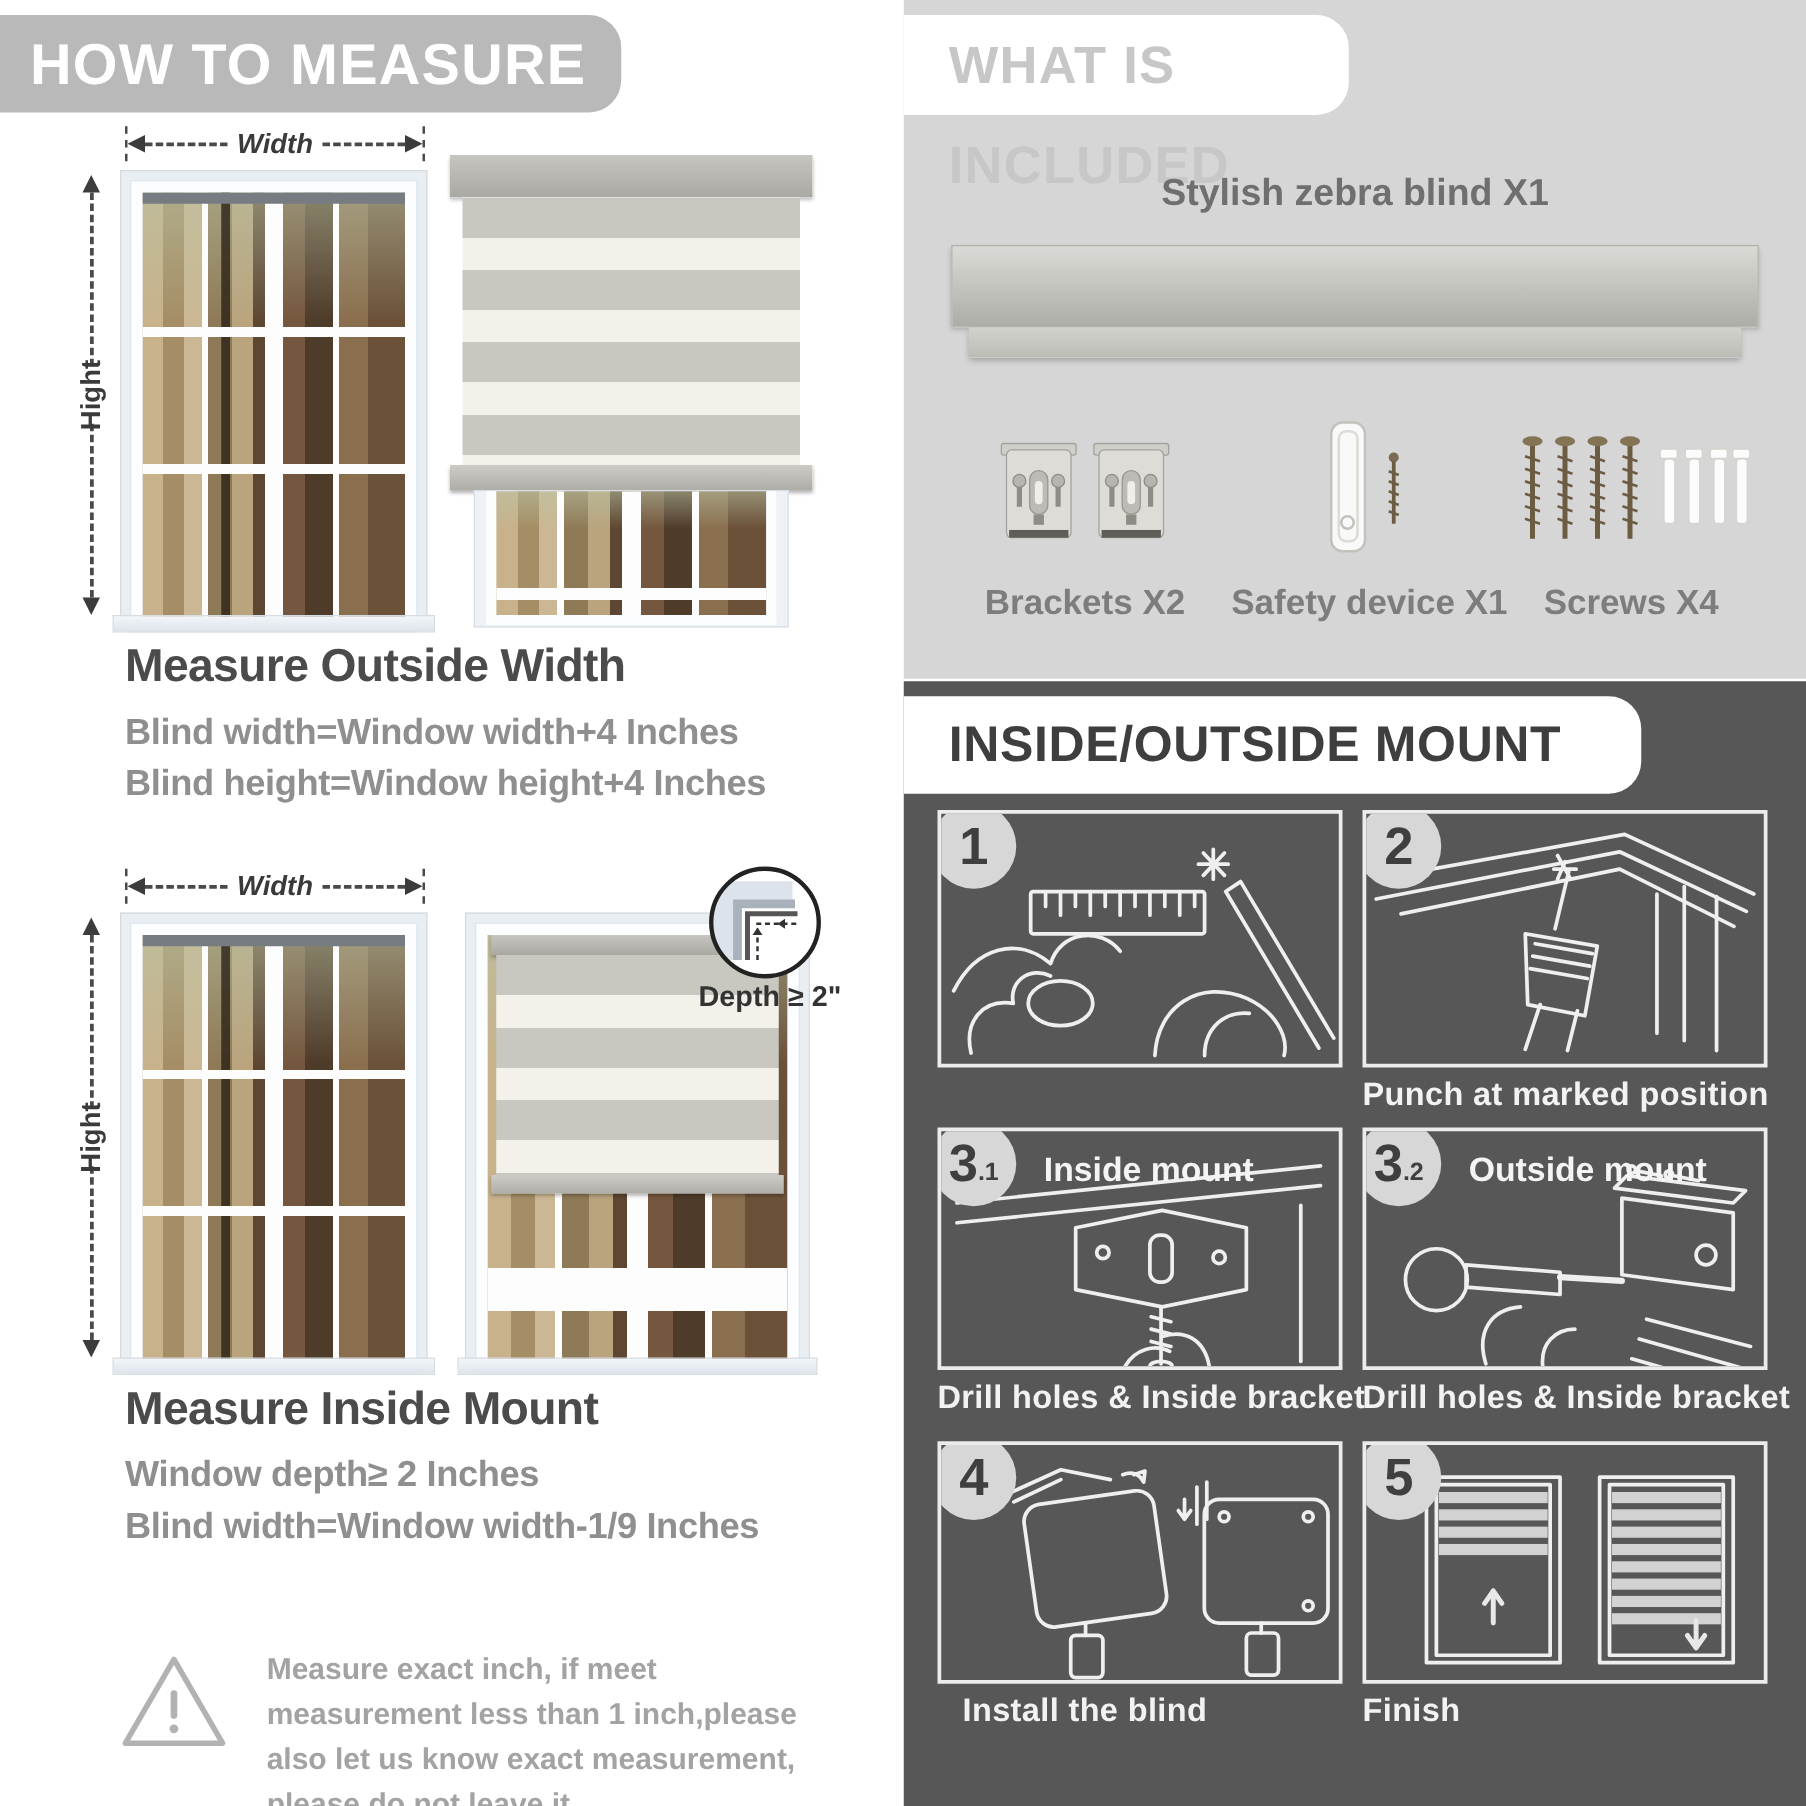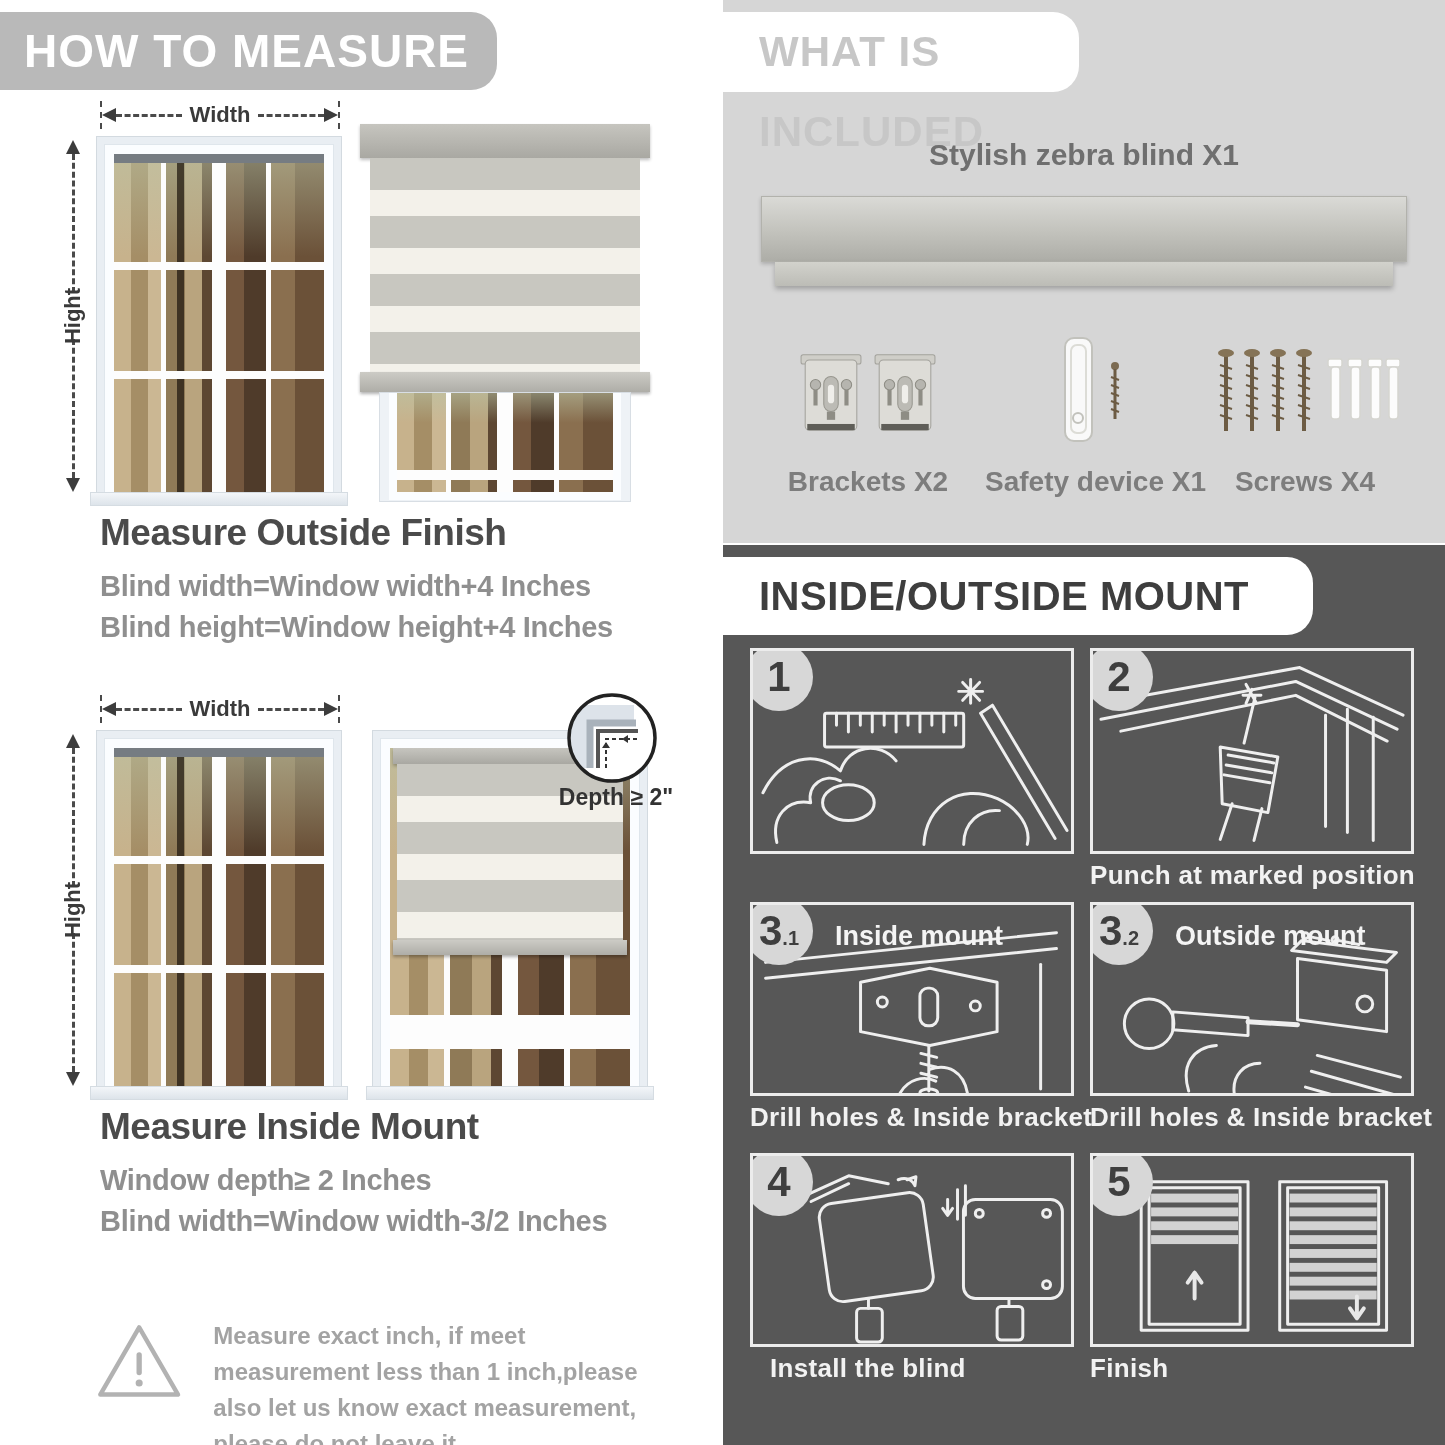--- a/index.html
+++ b/index.html
@@ -5,21 +5,21 @@
   html,body{margin:0;padding:0;background:#fff;}
   #canvas{position:relative;width:1445px;height:1445px;overflow:hidden;background:#ffffff;
           font-family:"Liberation Sans",sans-serif;}
   
   .abs{position:absolute;box-sizing:border-box;}
   
   .banner-left{left:0;top:12px;width:497px;height:78px;background:#b9b9b9;
     border-radius:0 26px 26px 0;color:#fff;font-size:46px;font-weight:bold;
     line-height:78px;padding-left:24px;letter-spacing:1px;}
   
-  .h-arrow{display:flex;align-items:center;height:30px;}
+  .h-arrow{display:flex;align-items:center;height:30px;font-style:italic;}
   .h-arrow .dash{flex:1;height:0;border-top:3px dashed #4a4a4a;}
   .alabel{font-size:22px;font-weight:bold;color:#3a3a3a;padding:0 8px;white-space:nowrap;}
   .ah{width:0;height:0;display:block;}
   .ah.left{border-top:7px solid transparent;border-bottom:7px solid transparent;border-right:14px solid #3c3c3c;}
   .ah.right{border-top:7px solid transparent;border-bottom:7px solid transparent;border-left:14px solid #3c3c3c;}
   .ah.up{border-left:7px solid transparent;border-right:7px solid transparent;border-bottom:14px solid #3c3c3c;}
   .ah.down{border-left:7px solid transparent;border-right:7px solid transparent;border-top:14px solid #3c3c3c;}
   .tick{height:28px;border-left:2px dashed #4a4a4a;}
   .v-arrow{display:flex;flex-direction:column;align-items:center;width:30px;}
   .v-arrow .vdash{flex:1;width:0;border-left:3px dashed #4a4a4a;}
@@ -134,21 +134,21 @@
     <div class="botrail"></div>
     <div class="under-window">
       <div class="under-frame">
         <div class="photo"></div>
         <div class="mullions mini"></div>
       </div>
     </div>
   </div>
 
   <div class="abs" style="left:100px;top:512px;width:600px;">
-    <div class="m-title">Measure Outside Finish</div>
+    <div class="m-title">Measure Outside Width</div>
     <div class="m-line">Blind width=Window width+4 Inches</div>
     <div class="m-line">Blind height=Window height+4 Inches</div>
   </div>
 
   <div class="abs h-arrow" style="left:100px;top:694px;width:240px;">
     <i class="tick"></i>
     <i class="ah left"></i>
     <div class="dash"></div>
     <span class="alabel">Width</span>
     <div class="dash"></div>
@@ -198,21 +198,21 @@
       <path d="M42,78 V49 H76" stroke="#333333" stroke-width="2" stroke-dasharray="4 3" fill="none"></path>
       <path d="M42,52 l-4,6 h8 z M58,49 l6,-4 v8 z" fill="#333333"></path>
     </g>
     <circle cx="48" cy="48" r="43" fill="none" stroke="#222222" stroke-width="3.5"></circle>
   </svg>
   <div class="abs depth-label" style="left:556px;top:784px;width:120px;">Depth ≥ 2"</div>
 
   <div class="abs" style="left:100px;top:1106px;width:620px;">
     <div class="m-title">Measure Inside Mount</div>
     <div class="m-line">Window depth≥ 2 Inches</div>
-    <div class="m-line">Blind width=Window width-3/2 Inches</div>
+    <div class="m-line">Blind width=Window width-1/9 Inches</div>
   </div>
 
   <div class="abs note" style="left:95px;top:1318px;width:560px;">
     <svg width="92" height="86" viewBox="0 0 100 92">
       <path d="M50,8 L94,84 L6,84 Z" fill="none" stroke="#b2b2b2" stroke-width="5" stroke-linejoin="round"></path>
       <rect x="47" y="36" width="6" height="26" rx="3" fill="#b2b2b2"></rect>
       <circle cx="50" cy="71" r="4" fill="#b2b2b2"></circle>
     </svg>
     <div class="note-text">Measure exact inch, if meet measurement less than 1 inch,please also let us know exact measurement, please do not leave it</div>
   </div>

